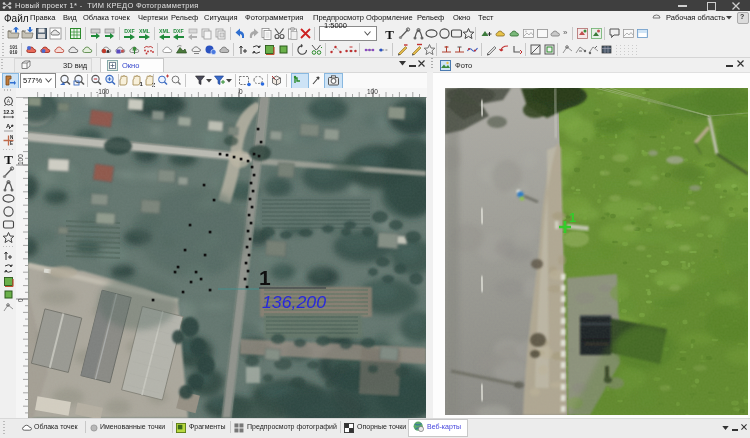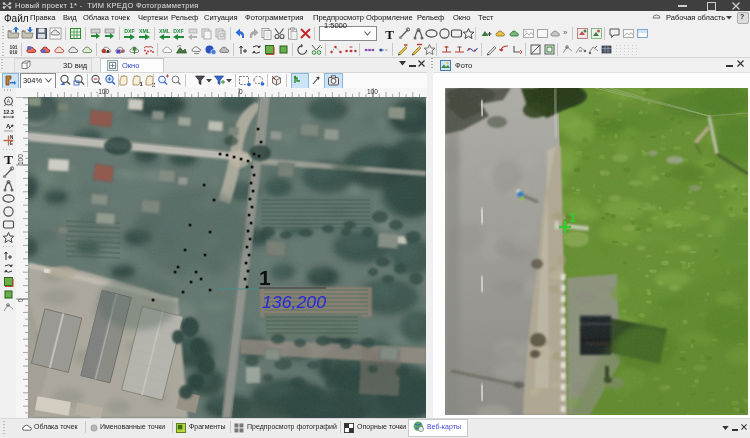--- a/index.html
+++ b/index.html
@@ -438,21 +438,21 @@
   </svg>
 <div class="abs" style="left:431px;top:58px;width:2px;height:12px;background-image:repeating-linear-gradient(#aaa 0 1px,transparent 1px 3px);"></div>
 
 <div class="abs" style="left:0;top:72px;width:427px;height:16px;background:#fafafa;border-top:1px solid #d8d8d8;"></div>
 <div class="abs" style="left:2px;top:73px;width:15px;height:14px;background:#cde3f6;border:1px solid #88b8e0;"></div>
 <svg class="abs" style="left:4px;top:74px" width="13" height="13" viewBox="0 0 13 13">
     <path d="M2 2 H7 V5 H5 V11 H2 Z" fill="#c07a3a" stroke="#7a4a1a" stroke-width="0.8"></path>
     <path d="M7 8 L11 8 L11 6.5 L13 9 L11 11 L11 9.5 L7 9.5 Z" fill="#2f6fd0" transform="translate(-1,0)"></path>
   </svg>
 <div class="abs" style="left:20px;top:73px;width:34px;height:14px;background:#fff;border:1px solid #888;"></div>
-<div class="txt" style="left:23px;top:76px;font-size:7.5px;color:#111;">304%</div>
+<div class="txt" style="left:23px;top:76px;font-size:7.5px;color:#111;">577%</div>
 <svg class="abs" style="left:45px;top:78px" width="7" height="5" viewBox="0 0 7 5">
     <path d="M0.5 0.5 L3.5 4 L6.5 0.5" fill="none" stroke="#555" stroke-width="1.1"></path>
   </svg>
 <svg class="abs" style="left:59px;top:74px" width="13" height="13" viewBox="0 0 13 13">
     <circle cx="5.5" cy="5" r="3.6" fill="#f4f8ff" stroke="#555" stroke-width="1.1"></circle>
     <path d="M8 7.5 L11 10.5" stroke="#555" stroke-width="1.6"></path>
     <path d="M1 11 L5 8 L6 11 Z" fill="#3a6ac0"></path>
   </svg>
 <svg class="abs" style="left:73px;top:74px" width="13" height="13" viewBox="0 0 13 13">
     <circle cx="5.5" cy="5" r="3.6" fill="#f4f8ff" stroke="#555" stroke-width="1.1"></circle>

